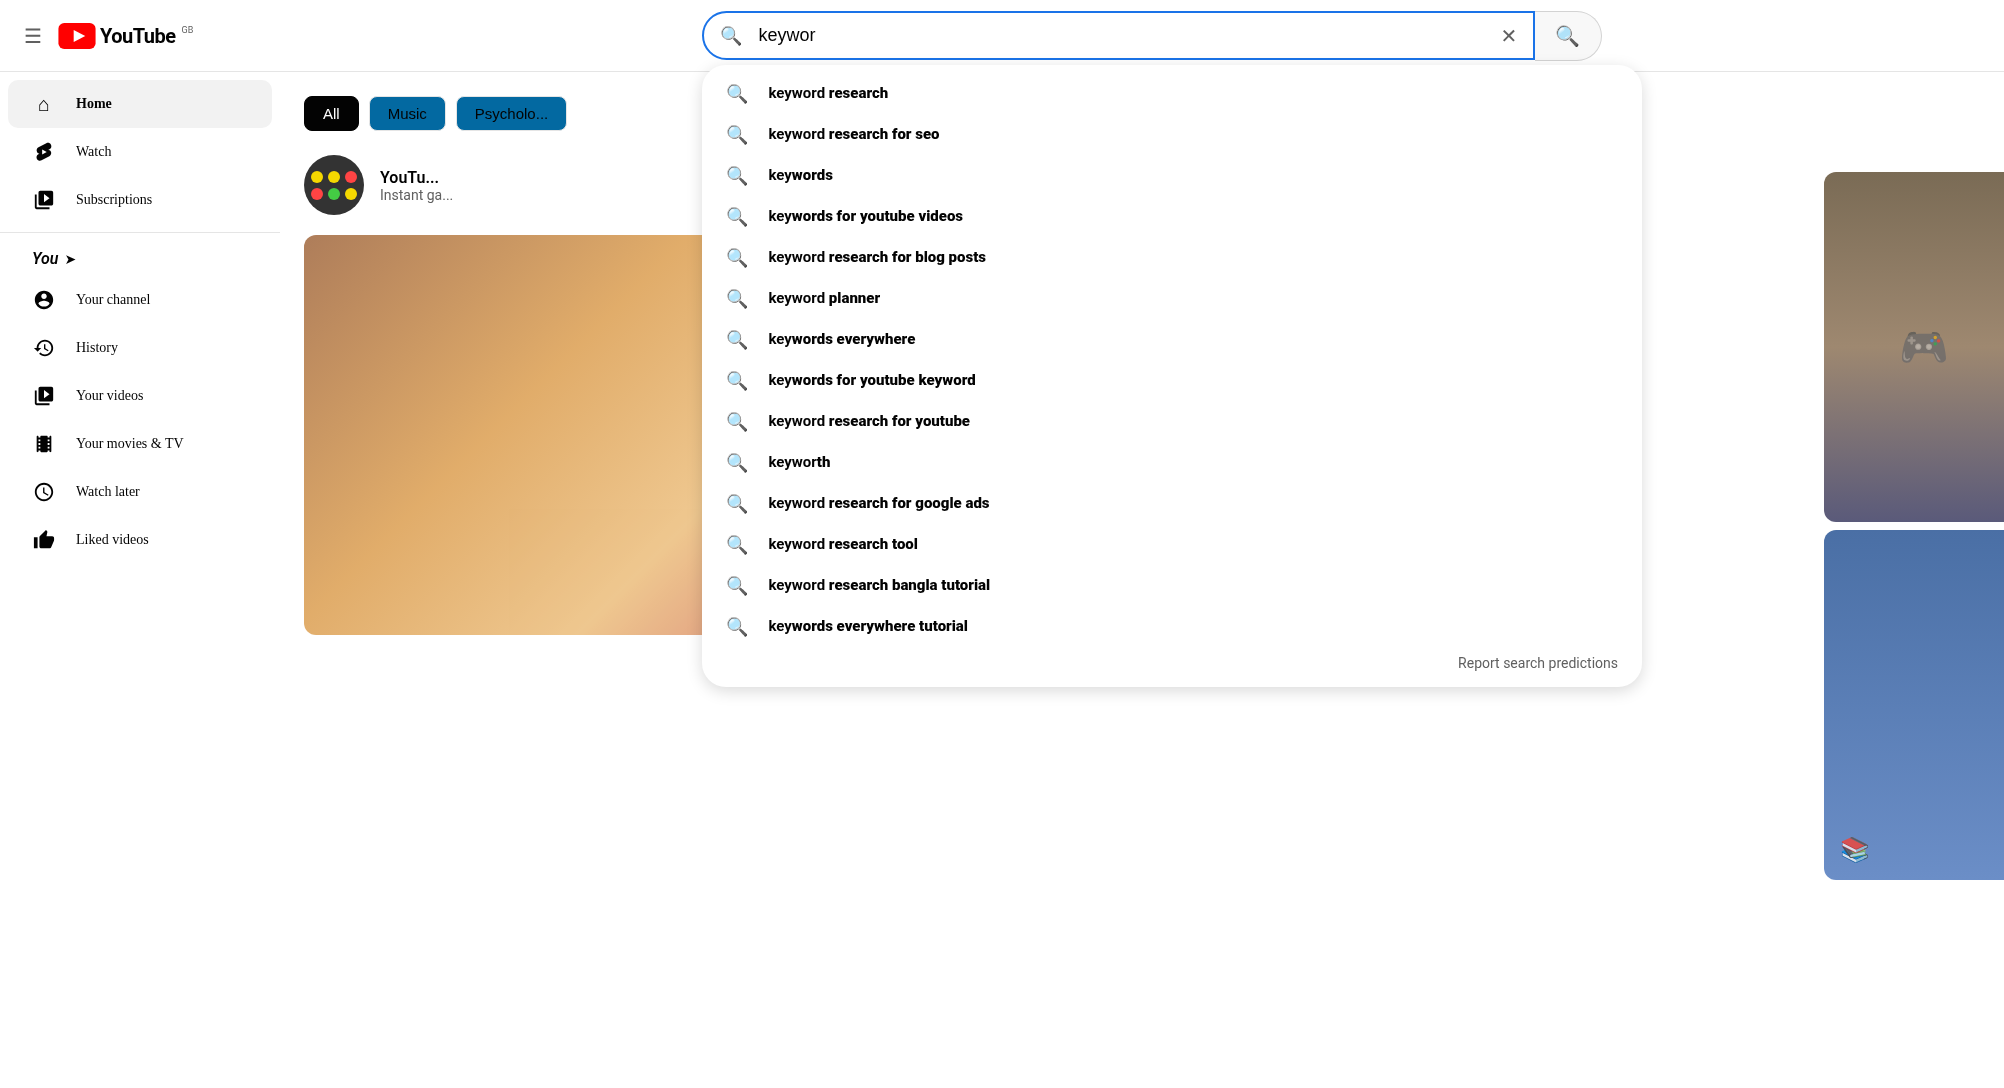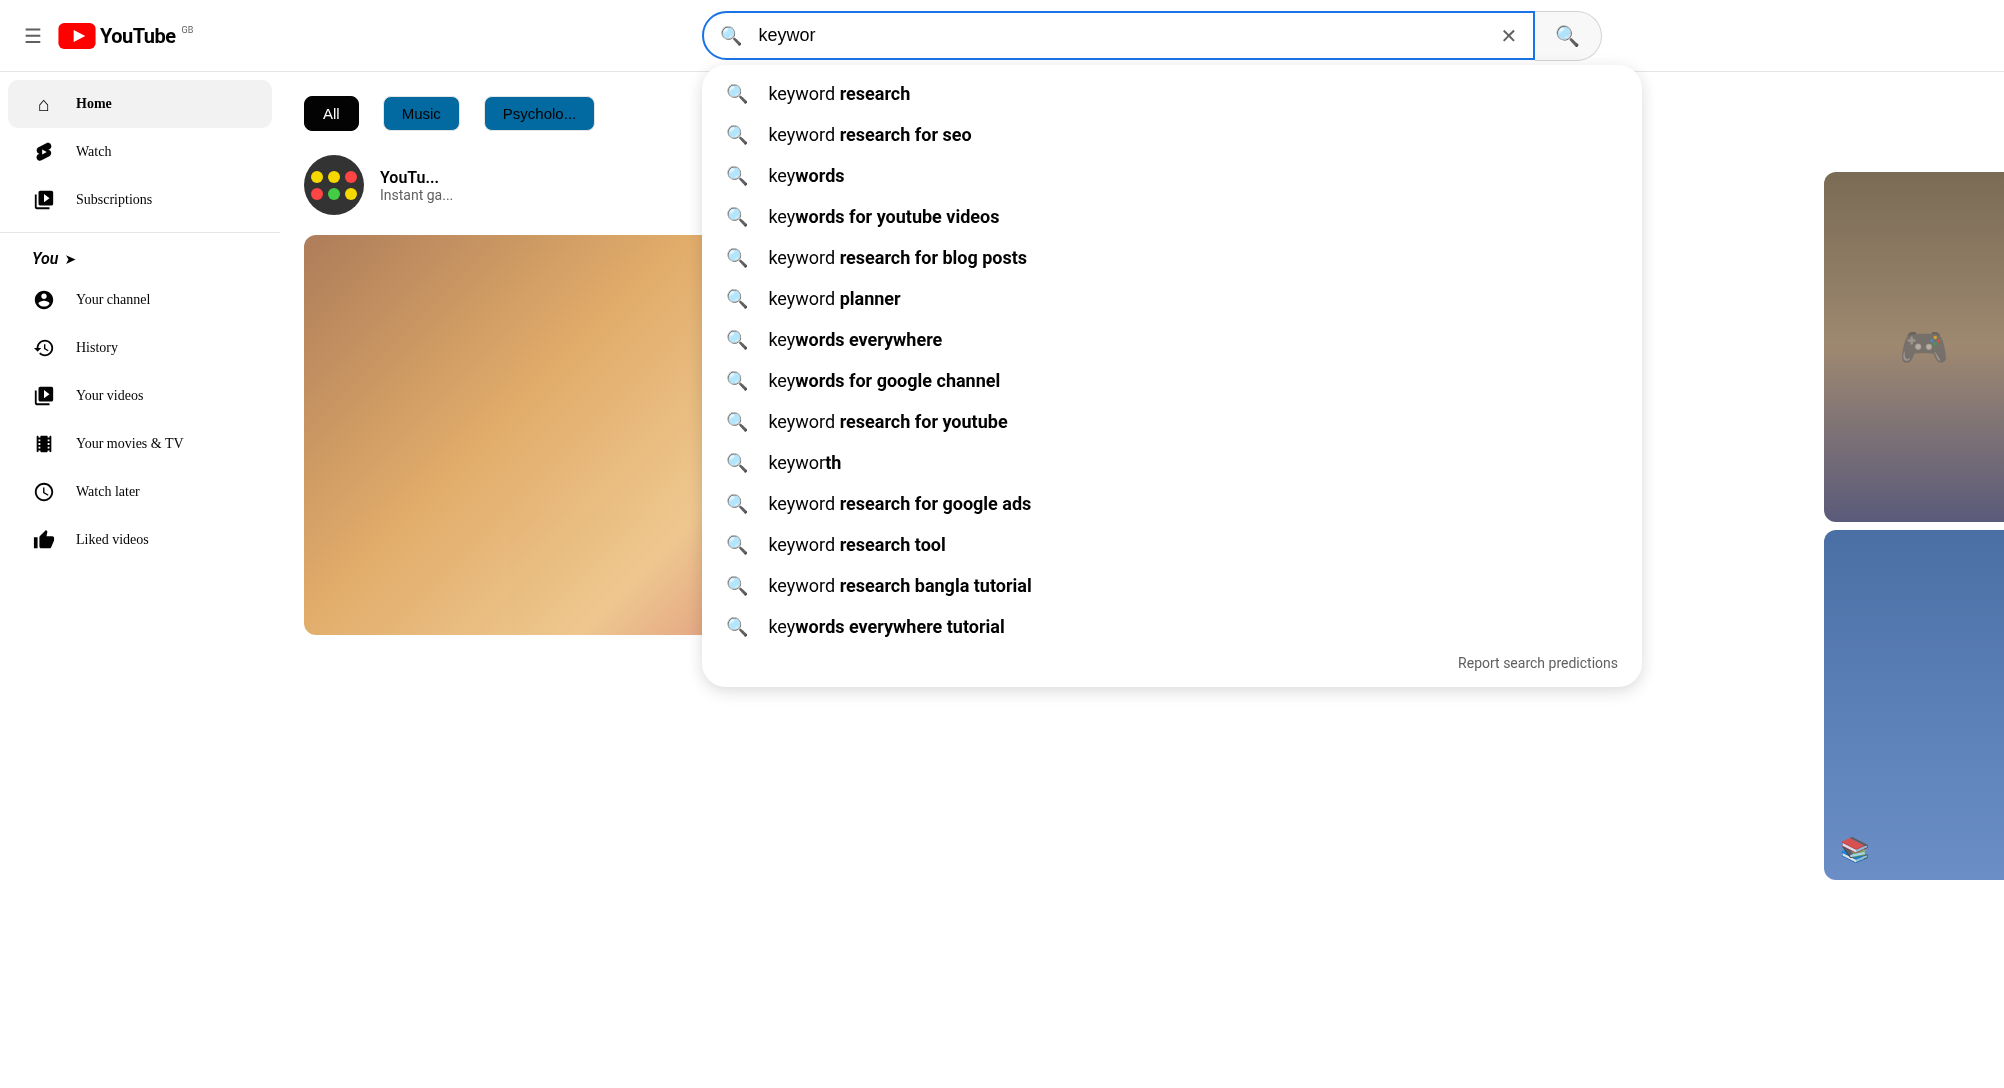--- a/index.html
+++ b/index.html
@@ -133,22 +133,23 @@
       padding: 10px 24px;
       cursor: pointer;
       gap: 20px;
     }
     .dropdown-item-icon {
       color: #909090;
       font-size: 18px;
       flex-shrink: 0;
     }
     .dropdown-item-text {
-      font-size: 18px;
-      color: #030303;
+      font-size: 15px;
+      color: #030303;
+      font-weight: bold;
     }
     .report-link {
       display: flex;
       justify-content: flex-end;
       padding: 8px 24px;
       font-size: 14px;
       color: #606060;
       cursor: pointer;
     }
 
@@ -216,21 +217,21 @@
       margin-top: 72px;
       margin-left: 280px;
       padding: 24px;
       position: relative;
     }
 
     
     .filter-bar {
       display: flex;
       align-items: flex-end;
-      gap: 24px;
+      gap: 10px;
       margin-bottom: 24px;
     }
     .filter-chip {
       padding: 8px 18px;
       border-radius: 8px;
       border: 1px solid #e5e5e5;
       font-size: 15px;
       cursor: pointer;
       background: #0369a1;
       color: #030303;
@@ -321,21 +322,21 @@
         <div class="dropdown-item">
           <span class="dropdown-item-icon">🔍</span>
           <span class="dropdown-item-text">keyword <strong>planner</strong></span>
         </div>
         <div class="dropdown-item">
           <span class="dropdown-item-icon">🔍</span>
           <span class="dropdown-item-text">key<strong>words everywhere</strong></span>
         </div>
         <div class="dropdown-item">
           <span class="dropdown-item-icon">🔍</span>
-          <span class="dropdown-item-text">key<strong>words for google channel</strong></span>
+          <span class="dropdown-item-text">key<strong>words for youtube keyword</strong></span>
         </div>
         <div class="dropdown-item">
           <span class="dropdown-item-icon">🔍</span>
           <span class="dropdown-item-text">keyword <strong>research for youtube</strong></span>
         </div>
         <div class="dropdown-item">
           <span class="dropdown-item-icon">🔍</span>
           <span class="dropdown-item-text">keywor<strong>th</strong></span>
         </div>
         <div class="dropdown-item">

